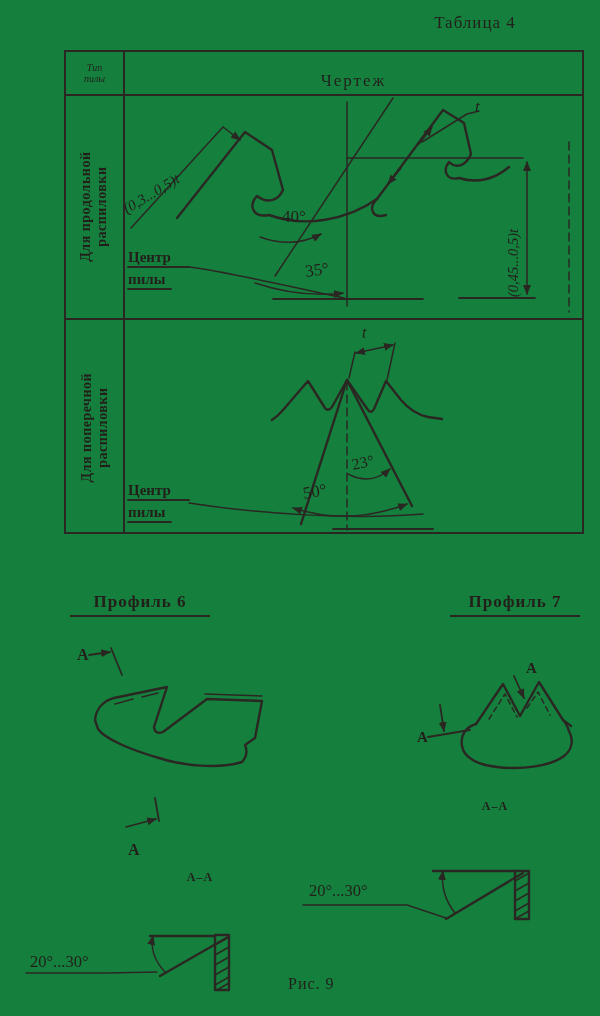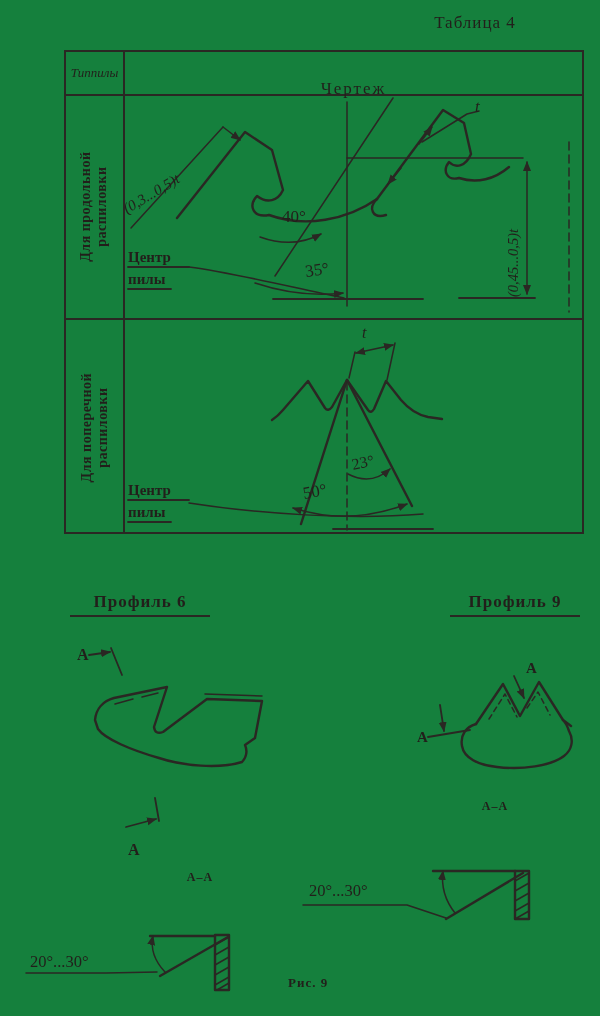--- a/index.html
+++ b/index.html
@@ -2,32 +2,32 @@
 <html><head>
 <meta charset="utf-8">
 <style>
   *{margin:0;padding:0;box-sizing:border-box}
   html,body{background:#e9e8e4}
   .page{position:relative;width:600px;height:1016px;background:#15803d;
         font-family:"Liberation Serif","DejaVu Serif",serif;color:#221f1b;overflow:hidden}
   .tbl{position:absolute;left:64px;top:50px;width:520px;height:484px;border:2px solid #2a2723}
   .vdiv{position:absolute;left:57px;top:0;bottom:0;width:2px;background:#2a2723}
   .hdiv{position:absolute;left:0;right:0;height:2px;background:#2a2723}
-  .cell-type{position:absolute;left:0;top:0;width:57px;height:42px;display:flex;flex-direction:row;
-             align-items:center;justify-content:center;font-style:italic;font-size:13px;line-height:1.1}
-  .cell-draw{position:absolute;left:59px;top:16px;right:0;height:42px;display:flex;align-items:center;
+  .cell-type{position:absolute;left:0;top:0;width:57px;height:42px;display:flex;flex-direction:column;
+             align-items:center;justify-content:center;font-style:italic;font-size:10px;line-height:1.1}
+  .cell-draw{position:absolute;left:59px;top:8px;right:0;height:42px;display:flex;align-items:center;
              justify-content:center;font-size:17px;letter-spacing:2px}
   .vcell{position:absolute;left:0;width:57px;display:flex;align-items:center;justify-content:center}
   .vtext{transform:rotate(-90deg);display:flex;flex-direction:column;align-items:center;
          font-weight:bold;font-size:14px;line-height:1.12;white-space:nowrap;letter-spacing:.5px}
   .ptitle{position:absolute;font-weight:bold;font-size:17px;letter-spacing:1px;
           border-bottom:2px solid #2a2723;padding:0 6px 3px 6px;text-align:center}
   .slabel{position:absolute;font-weight:bold;font-size:12px;text-align:center;letter-spacing:1px}
   .caption{position:absolute;font-size:17px;letter-spacing:1px;text-align:center}
-  .fig{position:absolute;font-weight:bold;font-size:13px;letter-spacing:1px}
+  .fig{position:absolute;font-weight:normal;font-size:16px;letter-spacing:1px}
   svg{position:absolute;overflow:visible}
   svg path,svg line,svg rect{stroke:#2a2723;fill:none;stroke-linecap:round;stroke-linejoin:round}
   .s2{stroke-width:2.4}
   .s15{stroke-width:1.8}
   .s1{stroke-width:1.5}
   svg text{fill:#221f1b;stroke:none;font-family:"Liberation Serif","DejaVu Serif",serif}
   .it{font-style:italic}
   .b{font-weight:bold}
 </style>
 </head>
@@ -124,21 +124,21 @@
       </g>
       <text class="it" font-size="16" x="237" y="16">t</text>
       <text font-size="16" transform="translate(228,148) rotate(-12)">23°</text>
       <text font-size="17" transform="translate(179,177) rotate(-10)">50°</text>
       <text class="b" font-size="15" x="3" y="173">Центр</text>
       <text class="b" font-size="15" x="3" y="195">пилы</text>
     </svg>
   </div>
 
   <div class="ptitle" style="left:70px;top:592px;width:140px">Профиль 6</div>
-  <div class="ptitle" style="left:450px;top:592px;width:130px">Профиль 9</div>
+  <div class="ptitle" style="left:450px;top:592px;width:130px">Профиль 7</div>
 
   <svg style="left:55px;top:628px" width="300" height="240" viewBox="0 0 300 240">
     <text class="b" font-size="16" x="22" y="32">А</text>
     <g class="s15">
       <path d="M34,27 L55,24" marker-end="url(#ar)"></path>
       <path d="M56,20 L67,47"></path>
     </g>
     <g class="s2">
       <path d="M40,92 C41,81 48,73 59,70 L112,59 L99,99 Q100,107 108,104 L152,71 L207,73 L200,110 L190,117 Q194,126 187,134 C164,141 128,138 104,130 C76,122 50,111 43,101 Z"></path>
       <path class="s1" d="M150,66 L207,68"></path>

